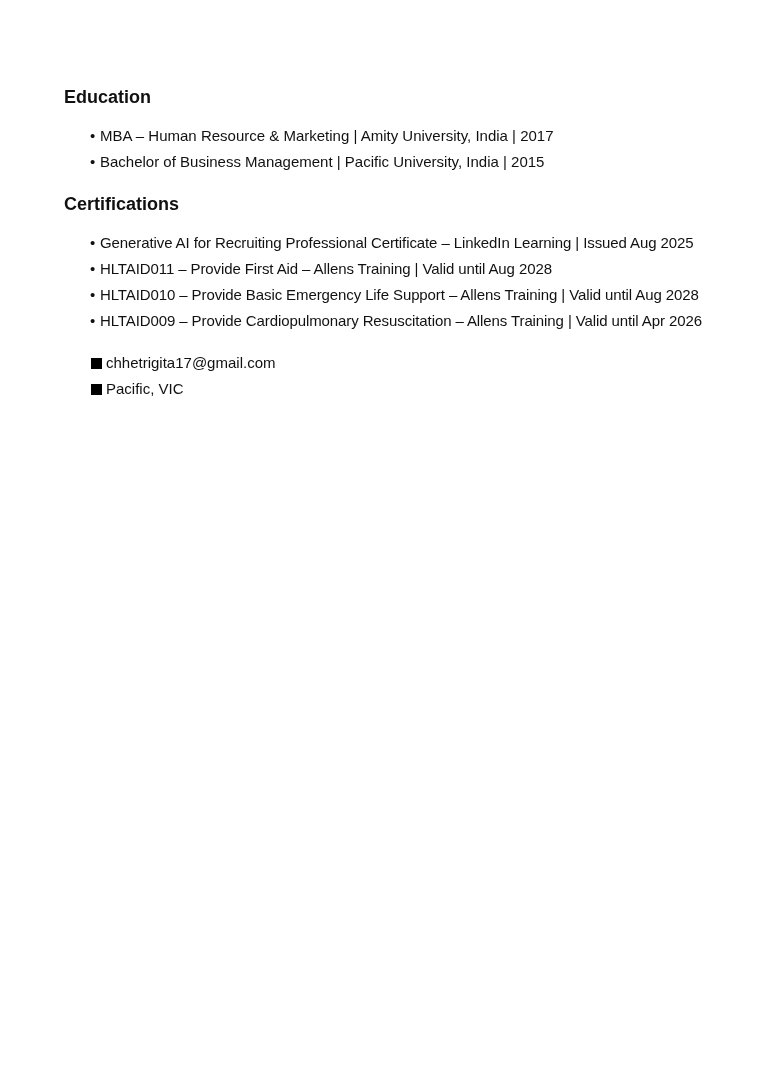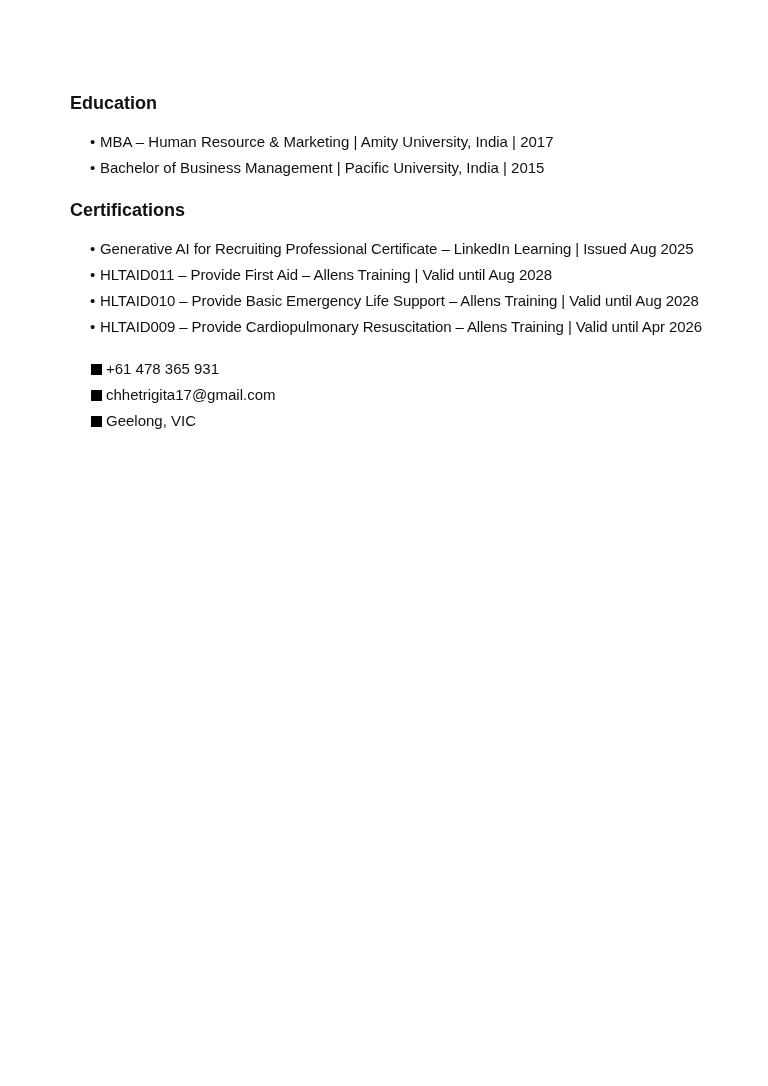--- a/index.html
+++ b/index.html
@@ -20,21 +20,21 @@
       left: 64px;
       top: 84px;
       width: 690px;
     }
     .section { margin: 0; }
     .section-title {
       font-family: "Liberation Sans", sans-serif;
       font-weight: bold;
       font-size: 18px;
       line-height: 26px;
-      margin: 6px;
+      margin: 0;
       color: #111111;
     }
     .list {
       list-style: none;
       margin: 0;
       padding: 0 0 0 26px;
     }
     .list li {
       font-size: 15px;
       line-height: 26px;
@@ -97,26 +97,22 @@
         <span class="bullet">•</span>
         <span>HLTAID009 – Provide Cardiopulmonary Resuscitation – Allens Training | Valid until Apr 2026</span>
       </li>
     </ul>
   </section>
 
   <section class="section">
     <ul class="list bullets">
       <li>
         <span class="sq"></span>
-        <span>+61 478 365 931</span>
-      </li>
-      <li>
-        <span class="sq"></span>
         <span>chhetrigita17@gmail.com</span>
       </li>
       <li>
         <span class="sq"></span>
-        <span>Geelong, VIC</span>
+        <span>Pacific, VIC</span>
       </li>
     </ul>
   </section>
 
 </div>
 
 </body></html>

